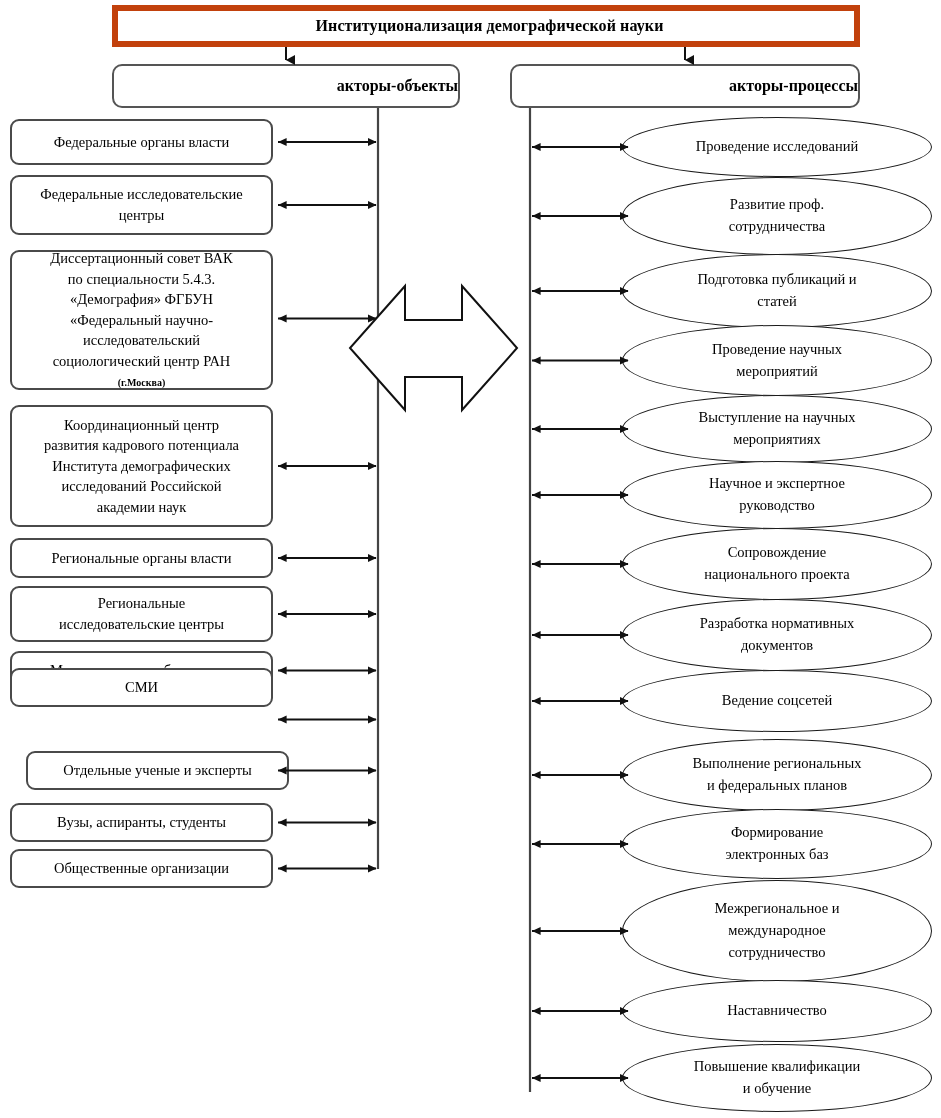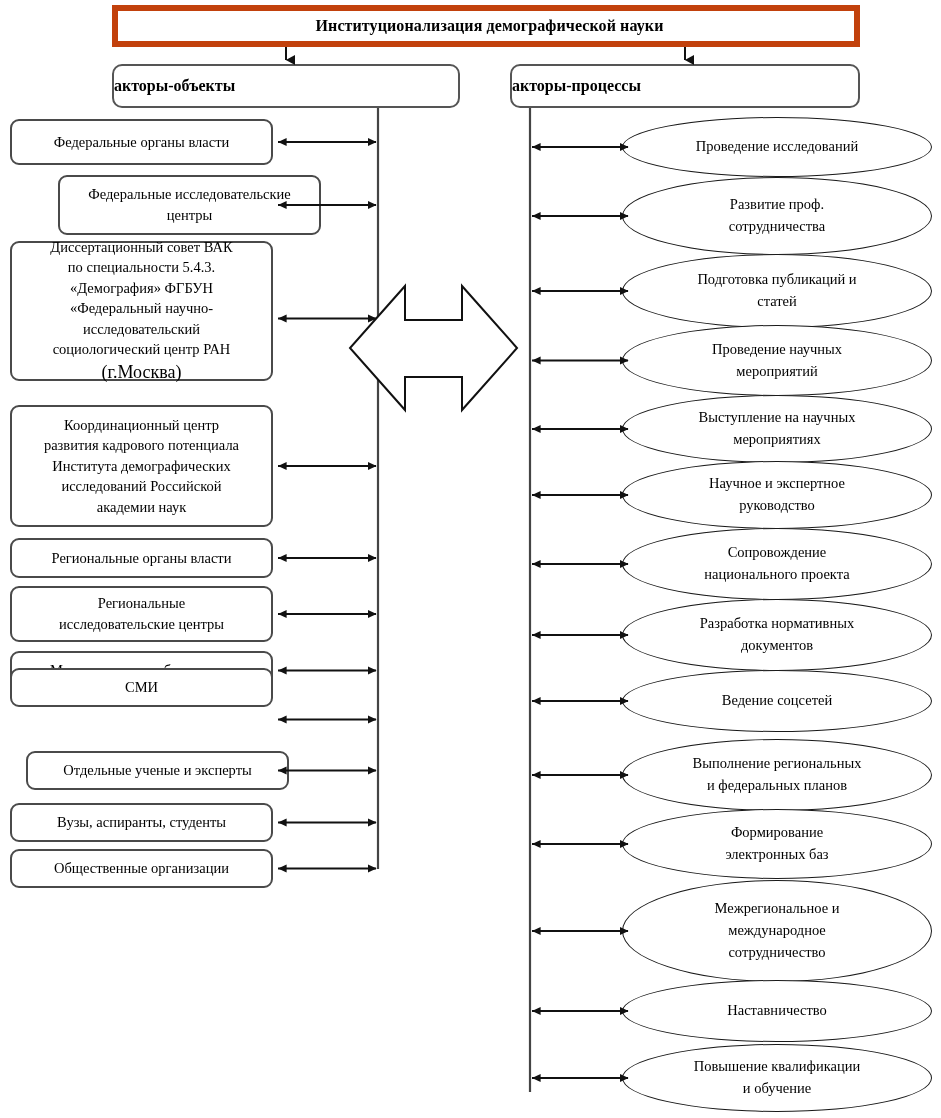--- a/index.html
+++ b/index.html
@@ -45,21 +45,21 @@
   
   .group-box {
     position: absolute;
     height: 44px;
     border: 2px solid #555555;
     border-radius: 10px;
     background: #ffffff;
     box-sizing: border-box;
     display: flex;
     align-items: center;
-    justify-content: flex-start;
+    justify-content: flex-end;
   }
   .group-box .txt {
     font-weight: bold;
     font-size: 16px;
     text-align: center;
     line-height: 1.1;
   }
   #group-objects { left: 112px; top: 64px; width: 348px; }
   #group-processes { left: 510px; top: 64px; width: 350px; }
 
@@ -77,21 +77,22 @@
     justify-content: center;
     padding: 2px 6px;
   }
   .actor-box .txt {
     font-size: 14.5px;
     text-align: center;
     line-height: 1.42;
     white-space: pre-line;
   }
   .actor-box .txt .small {
-    font-size: 18px;
+    font-size: 10px;
+    font-weight: bold;
   }
 
   
   .proc-ellipse {
     position: absolute;
     left: 622px;
     width: 310px;
     border: 1.6px solid #1a1a1a;
     border-radius: 50% / 50%;
     background: #ffffff;
@@ -131,25 +132,25 @@
     <span class="txt">акторы-объекты</span>
   </div>
   <div class="group-box" id="group-processes">
     <span class="txt">акторы-процессы</span>
   </div>
 
   <div id="left-column">
       <div class="actor-box" style="top: 119px; height: 46px;">
         <span class="txt">Федеральные органы власти</span>
       </div>
-      <div class="actor-box" style="top: 175px; height: 60px; margin-left: 48px;">
+      <div class="actor-box" style="top: 175px; height: 60px;">
         <span class="txt">Федеральные исследовательские
 центры</span>
       </div>
-      <div class="actor-box" style="top: 241px; height: 140px;">
+      <div class="actor-box" style="top: 250px; height: 140px;">
         <span class="txt">Диссертационный совет ВАК<br>по специальности 5.4.3.<br>«Демография» ФГБУН<br>«Федеральный научно-<br>исследовательский<br>социологический центр РАН<br><span class="small">(г.Москва)</span></span>
       </div>
       <div class="actor-box" style="top: 405px; height: 122px;">
         <span class="txt">Координационный центр
 развития кадрового потенциала
 Института демографических
 исследований Российской
 академии наук</span>
       </div>
       <div class="actor-box" style="top: 538px; height: 40px;">

